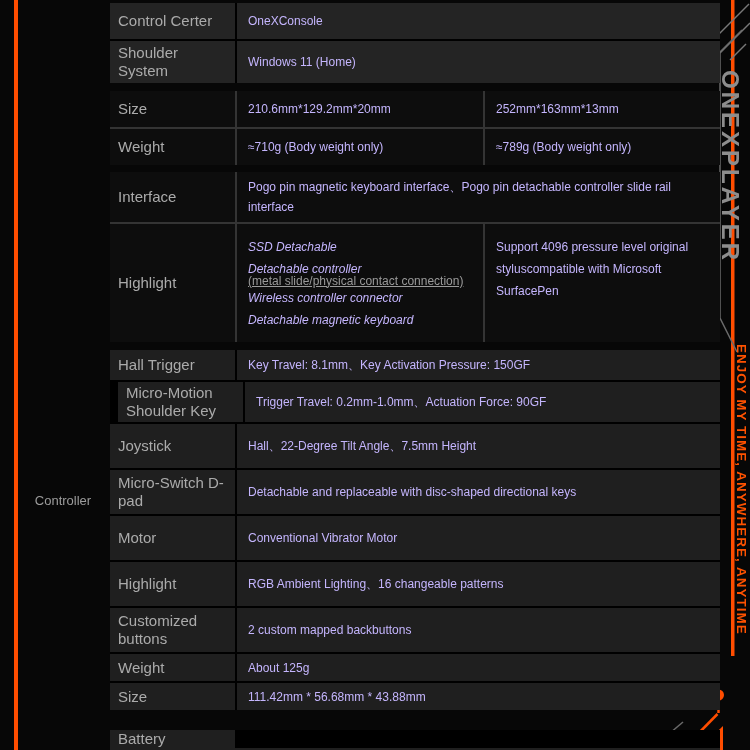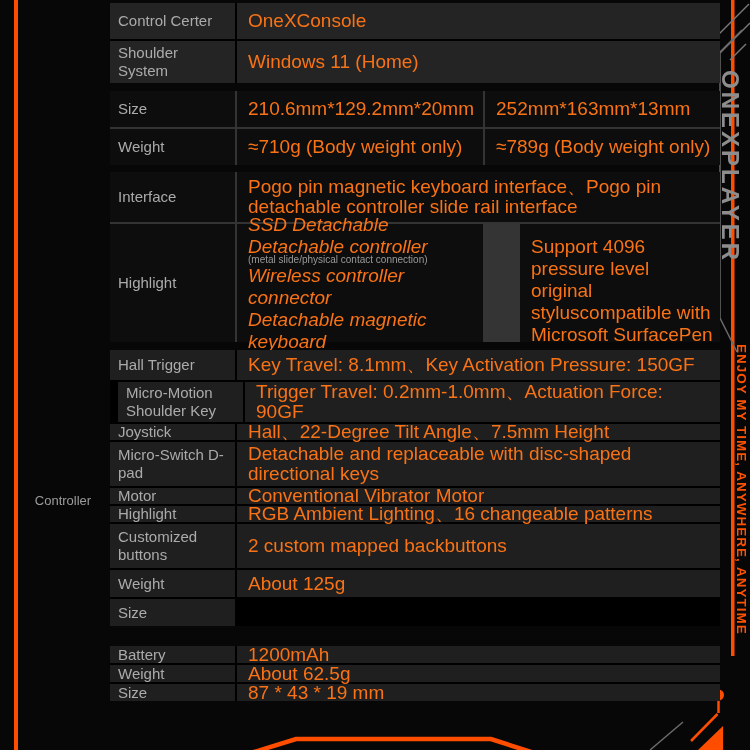--- a/index.html
+++ b/index.html
@@ -19,28 +19,28 @@
   .s-mid{background:#000;}
   .row{display:flex;column-gap:2px;}
   .cell{box-sizing:border-box;display:flex;align-items:center;}
   .s-light .cell{background:#242424;}
   .s-dark .cell{background:#0d0d0d;}
   .s-mid .cell{background:#1f1f1f;}
   .lblc{width:125px;flex:none;padding-left:8px;padding-right:4px;}
   .valc{flex:1;padding-left:11px;padding-right:6px;}
   .valc.v1{flex:none;width:246px;}
   .lbl{color:#ababab;font-size:15px;line-height:18px;font-weight:500;}
-  .vtx{color:#f97316;font-size:19px;line-height:20px;}
+  .vtx{color:#c4b5fd;font-size:12px;line-height:20px;}
   .stack{display:block;}
   .stack .vtx{display:block;line-height:22px;font-style:italic;}
-  .note{display:block;color:#9a9a9a;font-size:10px;line-height:11px;margin-top:-4px;}
+  .note{display:block;color:#9a9a9a;font-size:12px;line-height:11px;margin-top:-4px;text-decoration:underline;}
   
   .h36{height:36px;border-radius:14px;} .h42{height:42px;} .h50{height:50px;} .h118{height:118px;}
-  .h30{height:30px;} .h40{height:40px;padding-left:8px;} .h28{height:16px;} .h44{height:44px;}
-  .h27{height:27px;} .h24{height:17px;}
+  .h30{height:30px;} .h40{height:40px;padding-left:8px;} .h28{height:44px;} .h44{height:44px;}
+  .h27{height:27px;} .h24{height:17px;flex-direction:column;}
   
   .side-cell{position:absolute;left:18px;width:90px;display:flex;align-items:center;
     justify-content:center;text-align:center;color:#9c9c9c;font-size:13px;line-height:17px;}
   .side-controller{top:345px;height:310px;}
   .side-connector{top:658px;height:80px;}
   
   .brand-v{position:absolute;left:716px;top:70px;height:280px;
     writing-mode:vertical-rl;text-orientation:mixed;
     color:#8d8d8d;font-size:24px;font-weight:bold;letter-spacing:3px;white-space:nowrap;}
   .slogan-v{position:absolute;left:734px;top:344px;height:406px;overflow:hidden;
@@ -143,21 +143,21 @@
           </div>
         <div class="cell valc v1">
           <span class="stack">
             <span class="vtx">SSD Detachable</span>
             <span class="vtx">Detachable controller</span>
             <span class="note">(metal slide/physical contact connection)</span>
             <span class="vtx">Wireless controller connector</span>
             <span class="vtx">Detachable magnetic keyboard</span>
           </span>
         </div>
-        <div class="cell valc" style="align-items:flex-start;padding-top:12px;margin-left:35px;">
+        <div class="cell valc" style="align-items:flex-start;padding-top:12px;">
           <span class="vtx" style="line-height:22px;">Support 4096 pressure level original styluscompatible with Microsoft SurfacePen</span>
         </div>
       </div>
     </div>
 
     <div class="sec s-mid c">
       <div class="row h30">
         <div class="cell lblc">
             <span class="lbl">Hall Trigger</span>
           </div>
@@ -218,20 +218,23 @@
             <span class="lbl">Weight</span>
           </div>
         <div class="cell valc">
             <span class="vtx">About 125g</span>
           </div>
       </div>
       <div class="row h27">
         <div class="cell lblc">
             <span class="lbl">Size</span>
           </div>
+        <div class="cell valc">
+            <span class="vtx">111.42mm * 56.68mm * 43.88mm</span>
+          </div>
       </div>
     </div>
 
     <div class="sec s-mid d">
       <div class="row h24">
         <div class="cell lblc">
             <span class="lbl">Battery</span>
           </div>
         <div class="cell valc">
             <span class="vtx">1200mAh</span>

